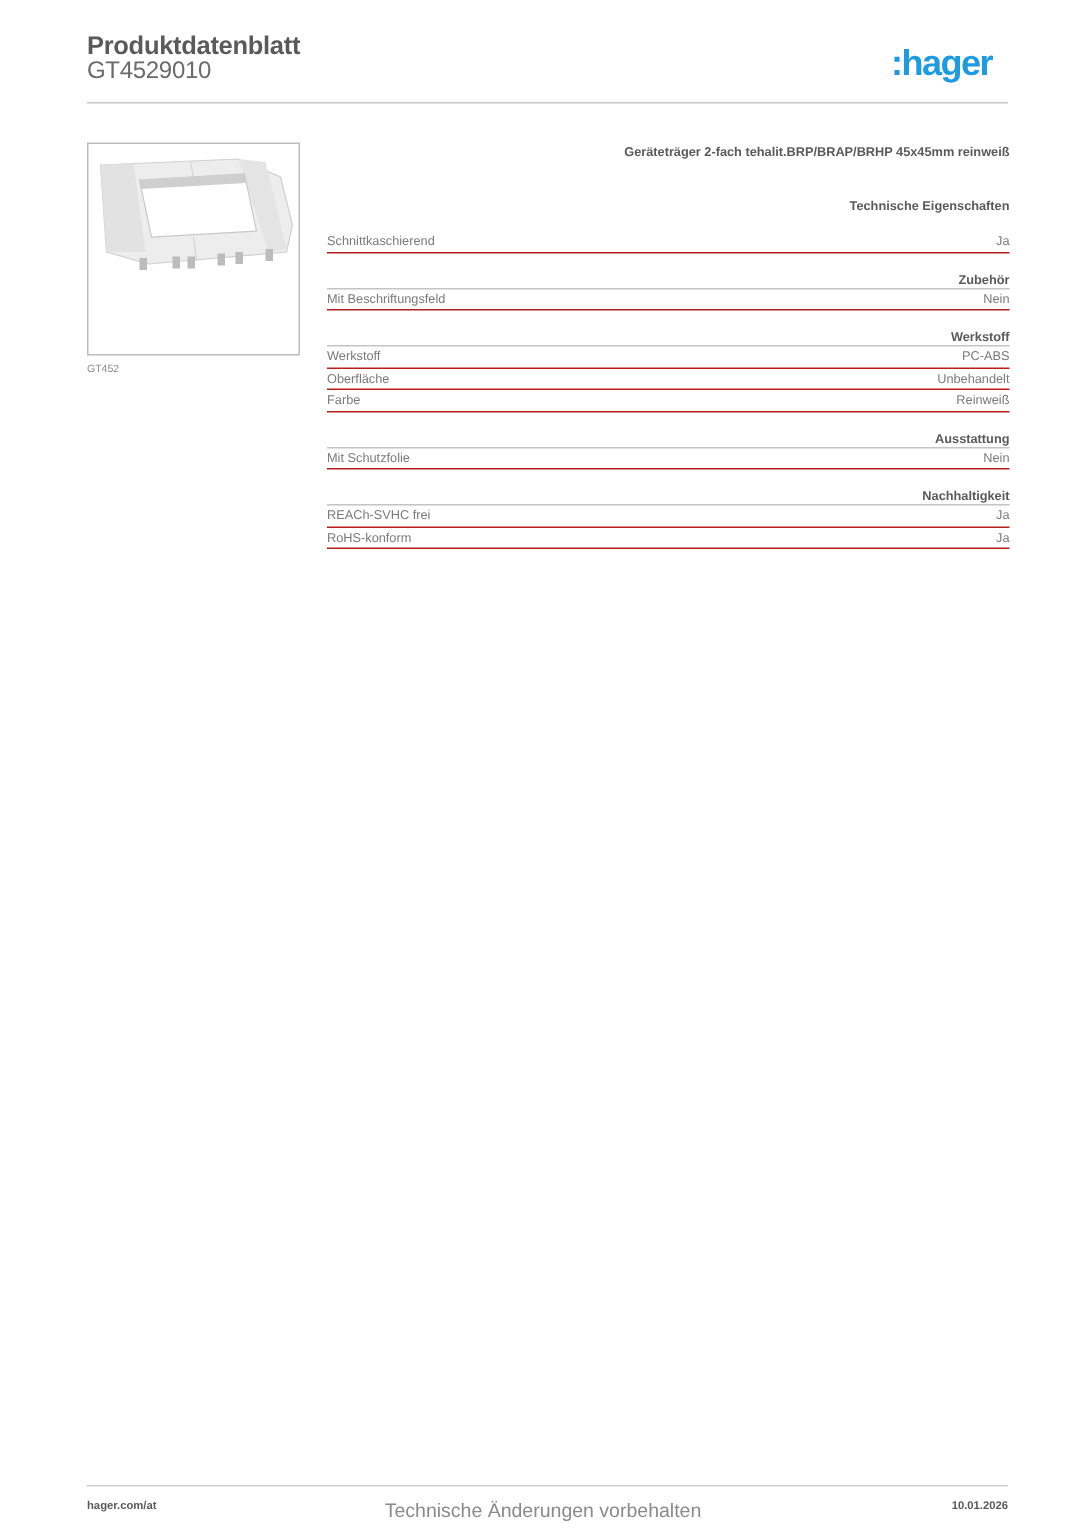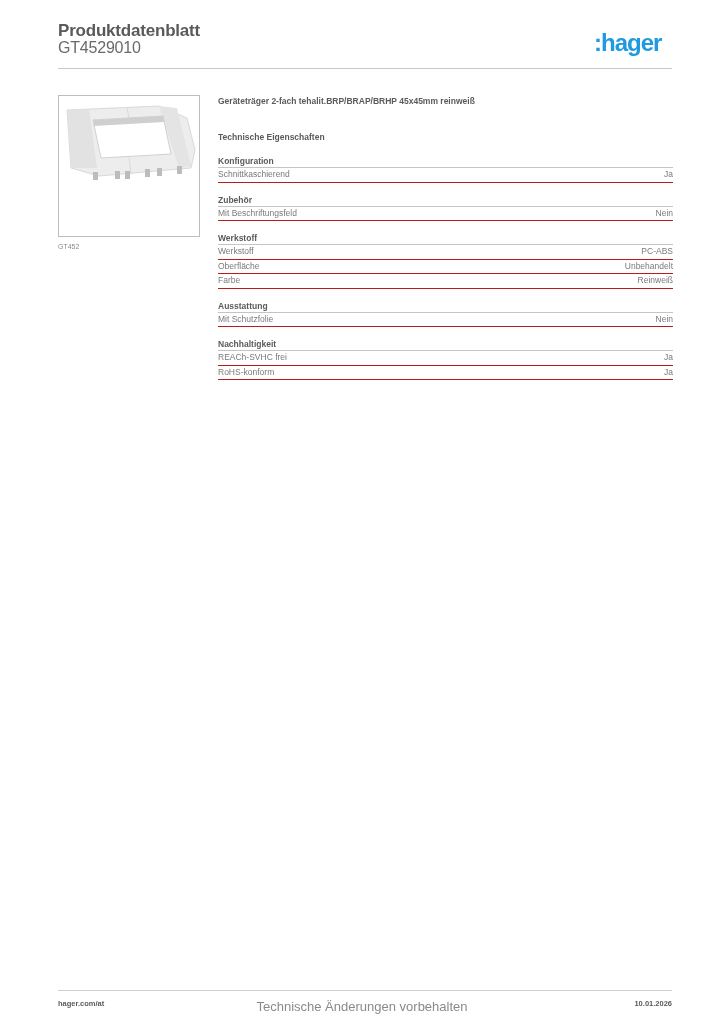--- a/index.html
+++ b/index.html
@@ -22,21 +22,21 @@
   .header-rule {
     position: absolute; left: 58px; top: 68px; width: 614px; height: 1px; background: #c8c8c8;
   }
   .image-box {
     position: absolute; left: 58px; top: 95px; width: 142px; height: 142px;
     border: 1px solid #bdbdbd; box-sizing: border-box; background: #fff; overflow: hidden;
   }
   .image-caption {
     position: absolute; left: 58px; top: 243px; font-size: 7px; color: #8a8a8a;
   }
-  .content { position: absolute; left: 218px; top: 94px; width: 455px; }
+  .content { position: absolute; left: 218px; top: 94px; width: 455px; text-align: right; }
   .product-name { font-size: 8.5px; font-weight: bold; color: #5a5a5a; height: 14px; line-height: 14px; }
   .section-heading { font-size: 8.5px; font-weight: bold; color: #5a5a5a; margin-top: 22px; height: 14px; line-height: 14px; }
   .group { margin-top: 10px; }
   .group-title {
     font-size: 8.5px; font-weight: bold; color: #5a5a5a; height: 12px; line-height: 12px;
     border-bottom: 1px solid #c4c4c4; padding-top: 1px;
   }
   .row {
     display: flex; justify-content: space-between; font-size: 8.5px; color: #7a7a7a;
     height: 13.5px; line-height: 13.5px; border-bottom: 1px solid #b91c1c;
@@ -75,21 +75,20 @@
     <line x1="68" y1="12" x2="70" y2="22" stroke="#d4d4d4" stroke-width="0.8"></line>
   </svg>
 </div>
 <div class="image-caption">GT452</div>
 
 <div class="content">
   <div class="product-name">Geräteträger 2-fach tehalit.BRP/BRAP/BRHP 45x45mm reinweiß</div>
   <div class="section-heading">Technische Eigenschaften</div>
 
   <div class="group">
-    <div class="group-title">Konfiguration</div>
     <div class="row">
       <span>Schnittkaschierend</span>
       <span>Ja</span>
     </div>
   </div>
 
   <div class="group">
     <div class="group-title">Zubehör</div>
     <div class="row">
       <span>Mit Beschriftungsfeld</span>

